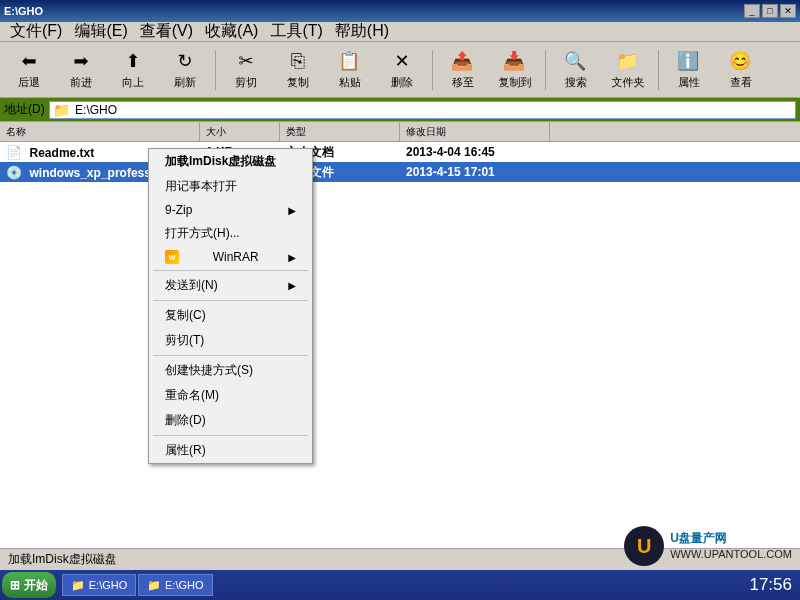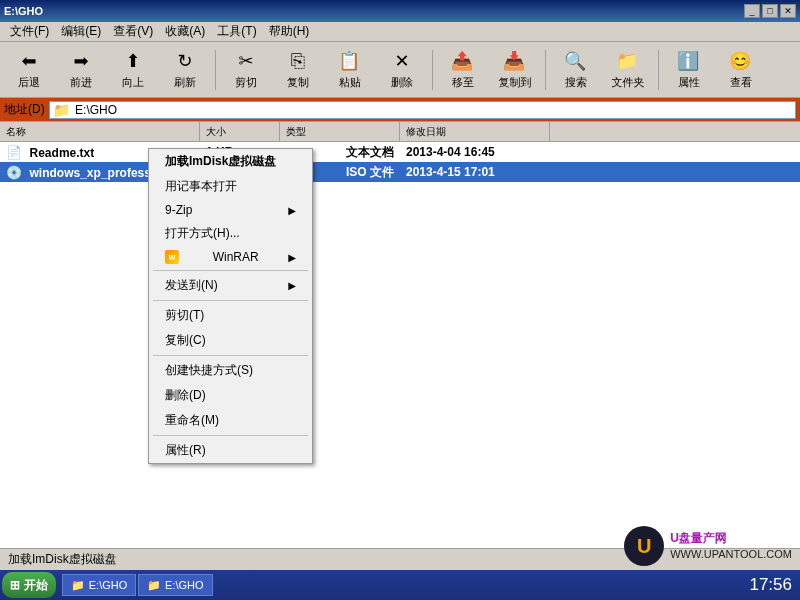--- a/index.html
+++ b/index.html
@@ -49,21 +49,21 @@
       background: #d4d0c8;
       height: 20px;
       display: flex;
       align-items: center;
       padding: 0 4px;
       border-bottom: 1px solid #a0a0a0;
     }
     .menu-item {
       padding: 2px 6px;
       cursor: pointer;
-      font-size: 12px;
+      font-size: 16px;
     }
 
     
     .toolbar {
       background: #d4d0c8;
       height: 56px;
       display: flex;
       align-items: center;
       padding: 2px 4px;
       border-bottom: 1px solid #a0a0a0;
@@ -93,21 +93,21 @@
     }
     .tb-sep {
       width: 1px;
       height: 40px;
       background: #a0a0a0;
       margin: 0 3px;
     }
 
     
     .address-bar {
-      background: #c2410c;
+      background: #4d7c0f;
       height: 24px;
       display: flex;
       align-items: center;
       padding: 2px 4px;
       border-bottom: 1px solid #a0a0a0;
     }
     .address-label {
       font-size: 12px;
       margin-right: 4px;
       white-space: nowrap;
@@ -149,21 +149,21 @@
     .col-header {
       padding: 2px 6px;
       border-right: 1px solid #a0a0a0;
       font-size: 10px;
       display: flex;
       align-items: center;
       cursor: pointer;
     }
     .col-name { width: 200px; }
     .col-size { width: 80px; }
-    .col-type { width: 120px; text-align: right; }
+    .col-type { width: 120px; }
     .col-date { width: 150px; }
 
     .file-row {
       display: flex;
       height: 20px;
       align-items: center;
       cursor: pointer;
     }
     .file-row.selected { background: #316ac5; color: white; }
     .file-cell {
@@ -318,21 +318,21 @@
       font-size: 20px;
       font-weight: bold;
       margin-right: 6px;
     }
     .watermark-text {
       color: #222;
       font-size: 11px;
       line-height: 1.4;
     }
     .watermark-text .brand {
-      color: #a21caf;
+      color: #0369a1;
       font-weight: bold;
       font-size: 12px;
     }
   </style>
 </head>
 <body>
 
 <div class="title-bar">
   <span class="title-bar-text">E:\GHO</span>
   <div class="title-bar-buttons">
@@ -465,26 +465,26 @@
     </span>
     <span>WinRAR</span>
     <span class="ctx-arrow">▶</span>
   </div>
   <div class="ctx-separator"></div>
   <div class="ctx-item">
     <span>发送到(N)</span>
     <span class="ctx-arrow">▶</span>
   </div>
   <div class="ctx-separator"></div>
+  <div class="ctx-item">复制(C)</div>
   <div class="ctx-item">剪切(T)</div>
-  <div class="ctx-item">复制(C)</div>
   <div class="ctx-separator"></div>
   <div class="ctx-item">创建快捷方式(S)</div>
+  <div class="ctx-item">重命名(M)</div>
   <div class="ctx-item">删除(D)</div>
-  <div class="ctx-item">重命名(M)</div>
   <div class="ctx-separator"></div>
   <div class="ctx-item">属性(R)</div>
 </div>
 
 <div class="watermark">
   <div class="watermark-logo">U</div>
   <div class="watermark-text">
     <div class="brand">U盘量产网</div>
     <div>WWW.UPANTOOL.COM</div>
   </div>

